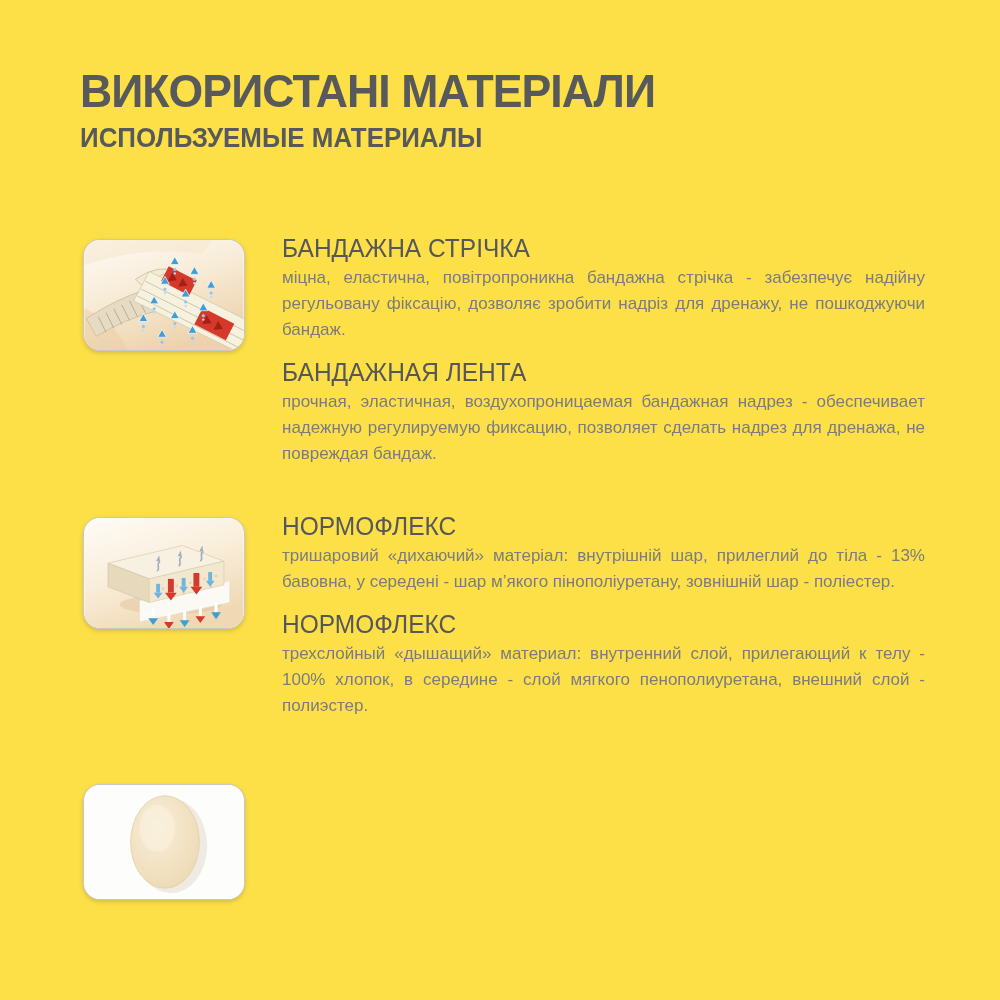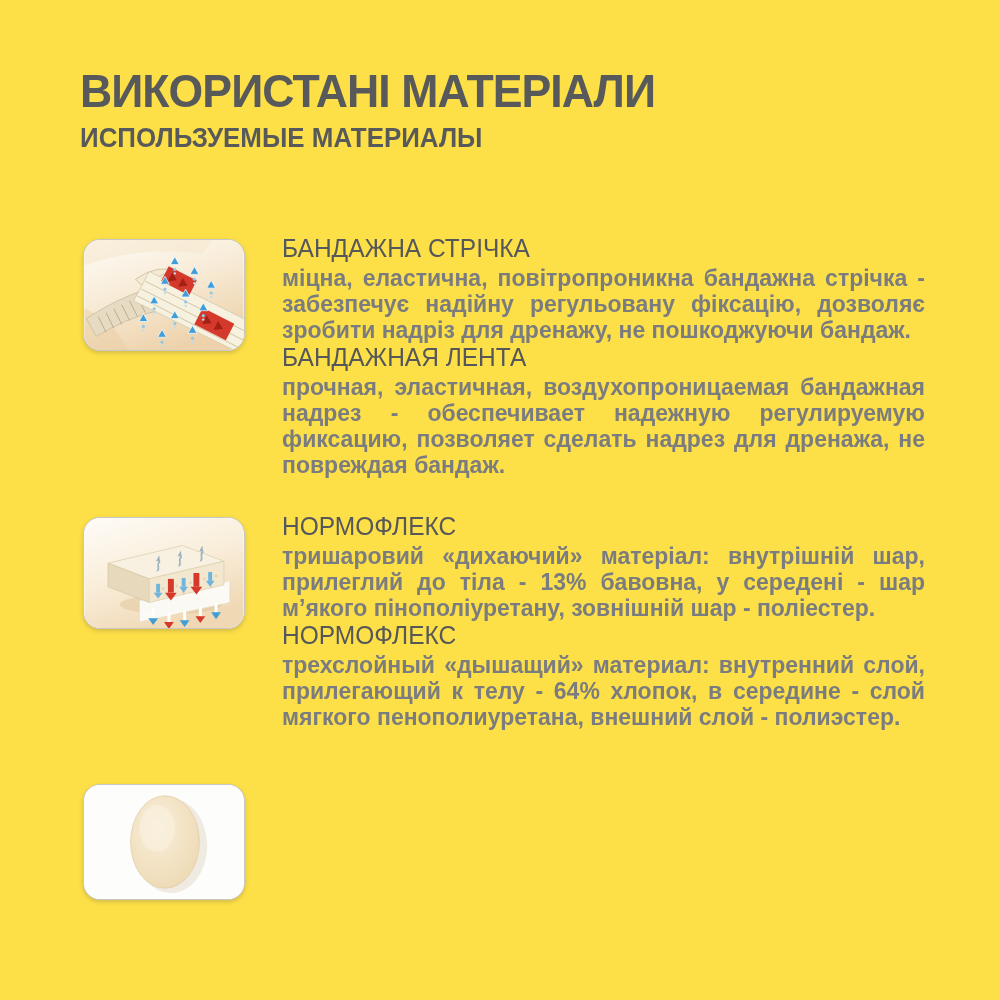--- a/index.html
+++ b/index.html
@@ -37,28 +37,28 @@
     border: 1px solid #c8c8c8;
     background: #fff;
     box-shadow: 0 2px 4px rgba(90,80,70,0.25), inset 0 0 0 3px rgba(255,255,255,0.95);
     overflow: hidden;
   }
   #section-3 .card { height: 116px; }
   .card svg { display: block; width: 100%; height: 100%; }
 
   .texts { width: 643px; margin-top: -5px; }
 
-  .block + .block { }
+  .block + .block { margin-top: 15px; }
   .block h3 {
     font-size: 25px; font-weight: 400; color: #56575a;
     letter-spacing: 0px; line-height: 1.12; margin-bottom: 3px;
     transform: scaleX(0.98); transform-origin: left top;
   }
   .block p {
-    font-size: 23px; font-weight: 700; color: #7b7c7f;
+    font-size: 17px; font-weight: 400; color: #7b7c7f;
     line-height: 26px; text-align: justify;
   }
 
   
   #section-3 .texts { margin-top: -2px; }
   #section-3 .block h3 {
     font-size: 25px; line-height: 1.22; max-width: 300px;
   }
   #section-3 .block + .block { margin-top: 12px; }
 </style>
@@ -274,21 +274,21 @@
         </g>
       </svg>
     </div>
     <div class="texts">
       <div class="block">
         <h3>НОРМОФЛЕКС</h3>
         <p>тришаровий «дихаючий» матеріал: внутрішній шар, прилеглий до тіла - 13% бавовна,  у середені - шар м’якого пінополіуретану, зовнішній шар - поліестер.</p>
       </div>
       <div class="block">
         <h3>НОРМОФЛЕКС</h3>
-        <p>трехслойный «дышащий» материал: внутренний слой, прилегающий к телу - 64% хлопок, в середине - слой мягкого пенополиуретана, внешний слой - полиэстер.</p>
+        <p>трехслойный «дышащий» материал: внутренний слой, прилегающий к телу - 100% хлопок, в середине - слой мягкого пенополиуретана, внешний слой - полиэстер.</p>
       </div>
     </div>
   </div>
 
   <div class="section" id="section-3">
     <div class="card">
       <svg viewBox="0 0 162 116">
         <rect width="162" height="116" fill="#fdfdfc"></rect>
         <ellipse cx="88" cy="62" rx="37" ry="48" fill="#e5ddcc" opacity="0.55"></ellipse>
         <defs>

